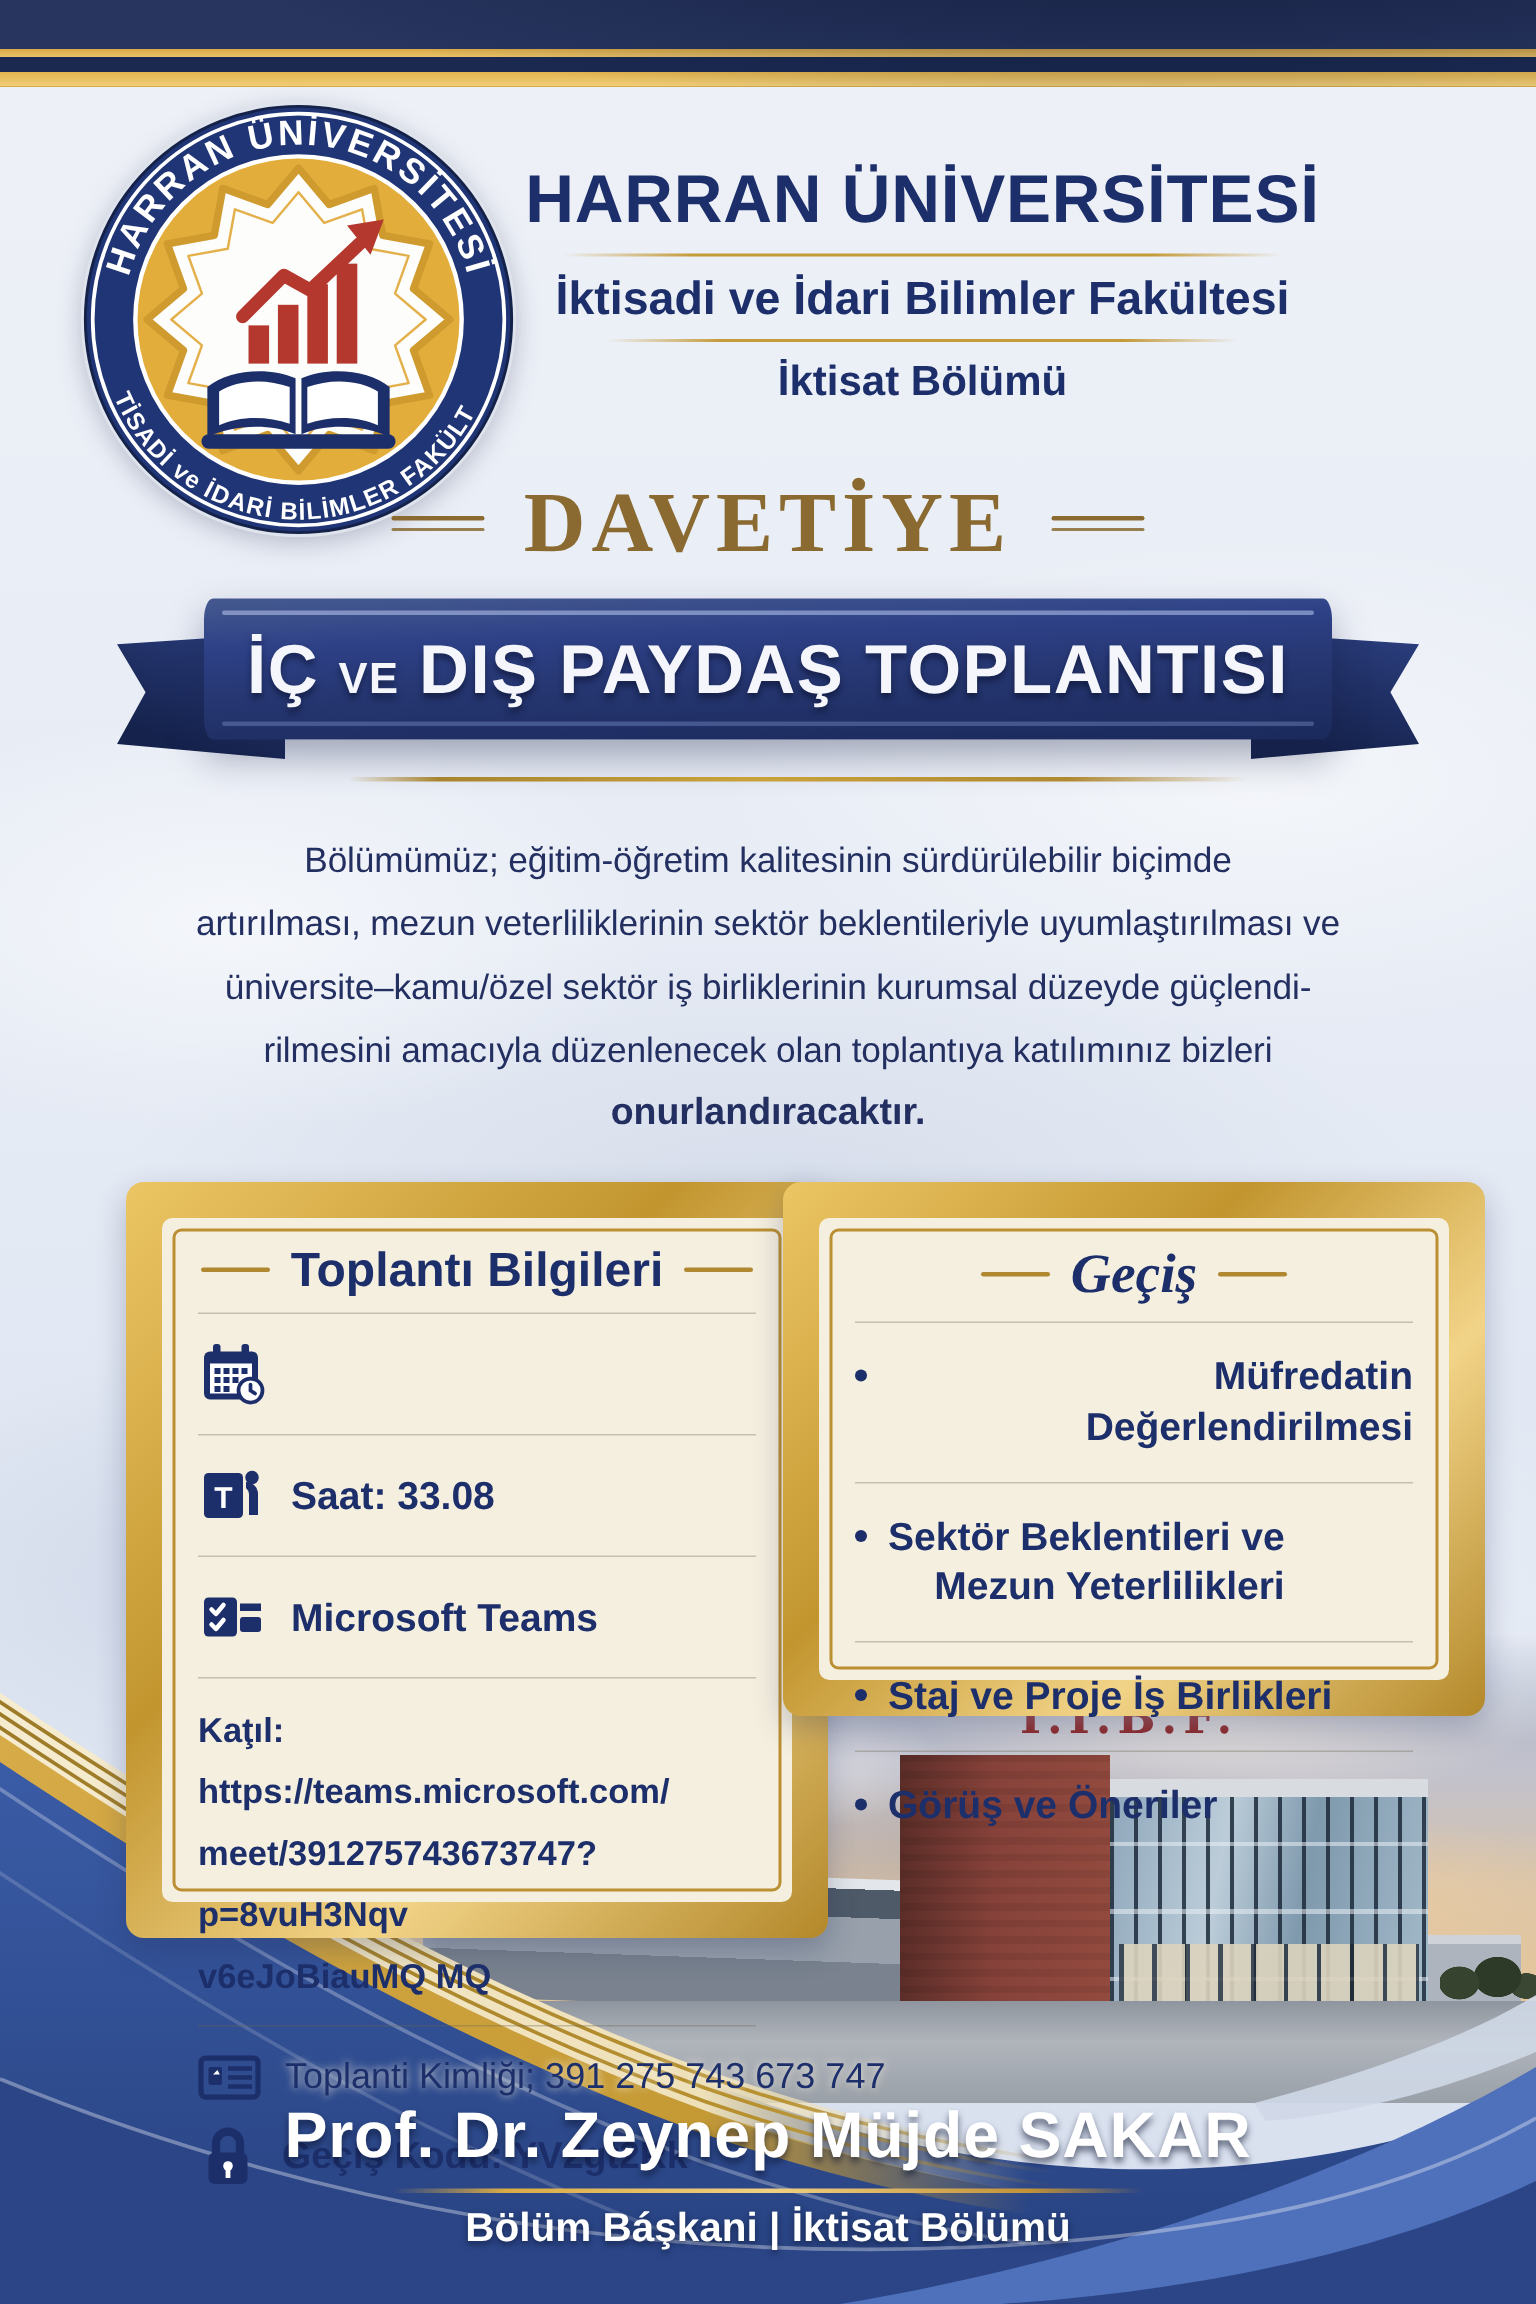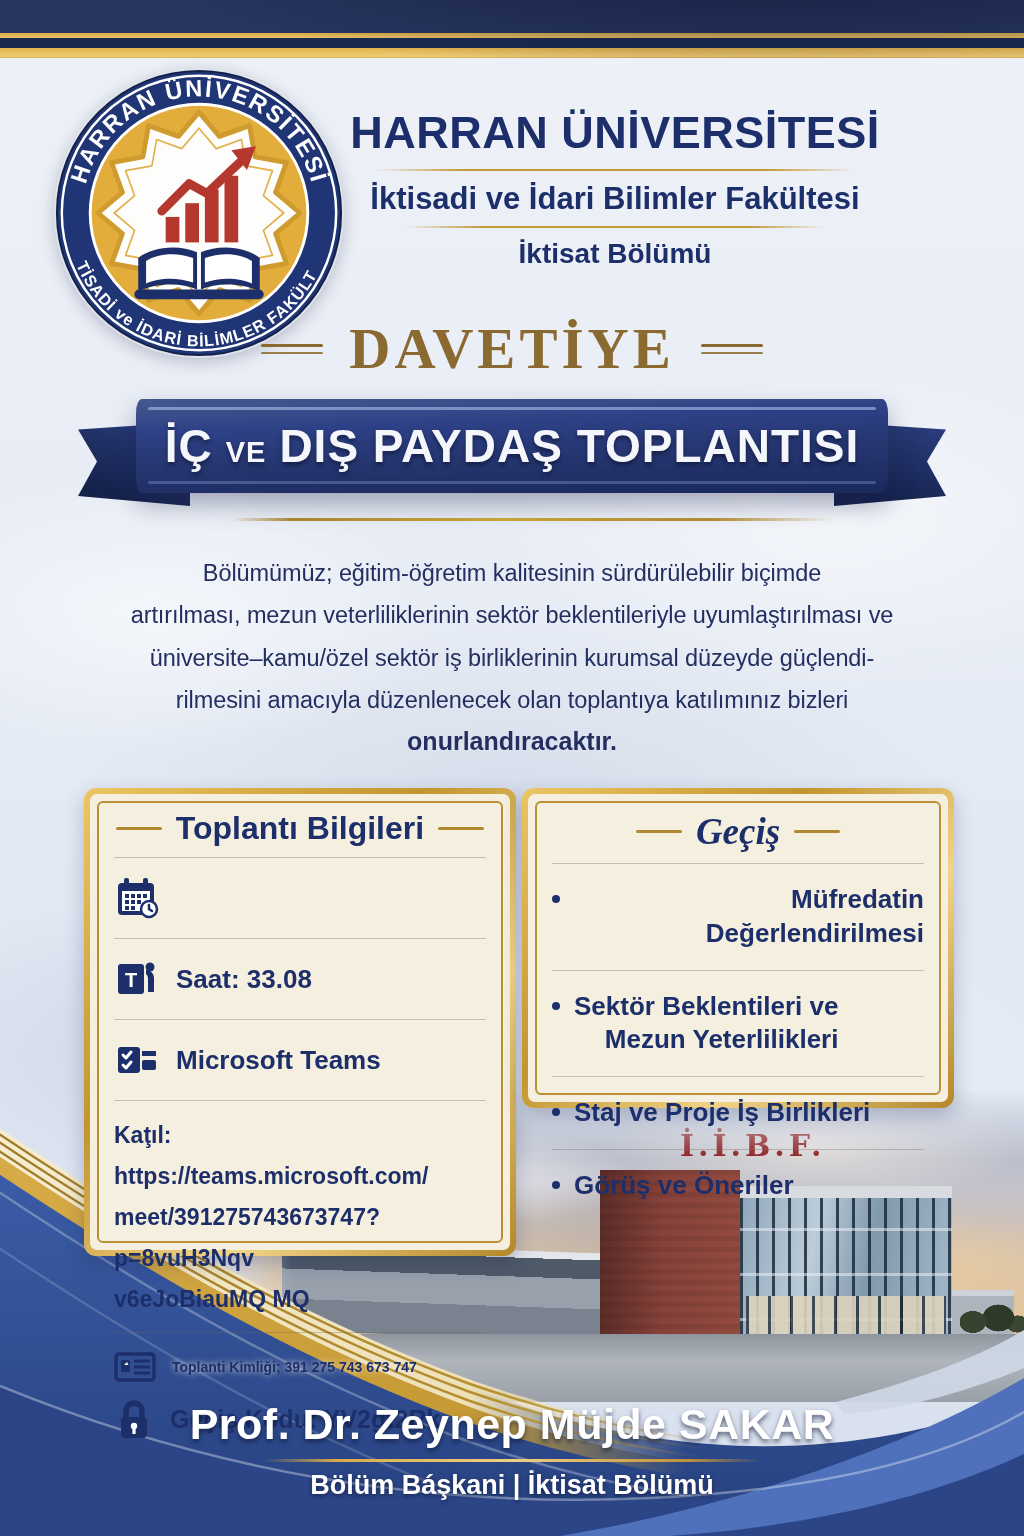--- a/index.html
+++ b/index.html
@@ -47,35 +47,35 @@
   .band .edge-bot{position:absolute;bottom:9px;left:12px;right:12px;height:3px;background:rgba(140,162,220,.35);border-radius:2px;}
   .band-text{color:#f4f6fb;font-weight:bold;font-size:46px;letter-spacing:1px;text-shadow:0 3px 4px rgba(8,14,40,.55);display:flex;align-items:baseline;gap:13px;}
   .band-text .ve{font-size:29px;}
   .under-ribbon-line{position:absolute;left:232px;top:518px;width:600px;height:3px;
     background:linear-gradient(90deg,rgba(176,136,48,0),#a8842e 10%,#caa23c 45%,#b08830 80%,rgba(176,136,48,0));}
   
   .intro{position:absolute;left:58px;top:552px;width:908px;text-align:center;color:#232f60;}
   .intro-text{font-size:23.5px;font-weight:500;line-height:1.8;white-space:pre-line;letter-spacing:-.1px;}
   .intro-emphasis{display:block;margin-top:6px;font-size:25px;font-weight:bold;}
   
-  .box{position:absolute;border-radius:12px;padding:6px;
+  .box{position:absolute;border-radius:12px;padding:24px;
     background:linear-gradient(135deg,#e9c express 0);
     background:linear-gradient(135deg,#ecc664,#c2952f 38%,#f2d488 68%,#b3882a 100%);
     box-shadow:0 8px 20px rgba(35,45,90,.28);z-index:4;}
   .box-inner{position:relative;height:100%;background:#f5efdf;border-radius:7px;padding:14px 22px;box-sizing:border-box;}
   .box-inner::before{content:"";position:absolute;inset:7px;border:2px solid #bb8f33;border-radius:6px;pointer-events:none;}
   .box-title{display:flex;align-items:center;justify-content:center;gap:14px;color:#1d2f6b;margin-top:2px;}
   .box-title .dash{width:46px;height:3px;background:#b08830;border-radius:2px;}
   .box-title .t{font-size:32px;font-weight:bold;}
   .agenda .box-title .t{font-family:"Liberation Serif",serif;font-style:italic;font-size:37px;}
   .hr{height:1px;background:rgba(110,104,82,.35);margin:10px 2px;}
   .info-row{display:flex;align-items:center;gap:16px;padding:7px 2px;color:#1d2f6b;}
   .info-row .txt{font-size:26px;font-weight:bold;}
   .join{padding:4px 2px 2px;color:#1d2f6b;font-size:23px;font-weight:600;line-height:1.78;white-space:pre-line;}
-  .id-row .txt{font-size:14px;font-weight:bold;white-space:nowrap;text-shadow:0 0 6px rgba(245,240,222,.9);}
+  .id-row .txt{font-size:24px;font-weight:normal;white-space:nowrap;text-shadow:0 0 6px rgba(245,240,222,.9);}
   .pass-row .txt{font-size:25px;font-weight:bold;}
   .agenda-item{display:flex;gap:14px;padding:9px 2px;color:#1d2f6b;}
   .agenda-item .dot{width:8px;height:8px;border-radius:50%;background:#1d2f6b;margin-top:12px;flex:none;}
   .agenda-item .txt{font-size:26px;font-weight:600;line-height:1.3;white-space:pre-line;text-align:right;}
   .meeting-box{left:84px;top:788px;width:420px;height:456px;}
   .agenda{left:522px;top:788px;width:420px;height:308px;}
   .icon{flex:none;display:flex;align-items:center;justify-content:center;}
   
   .photo{position:absolute;left:212px;top:1090px;width:812px;height:312px;z-index:1;
     background:

